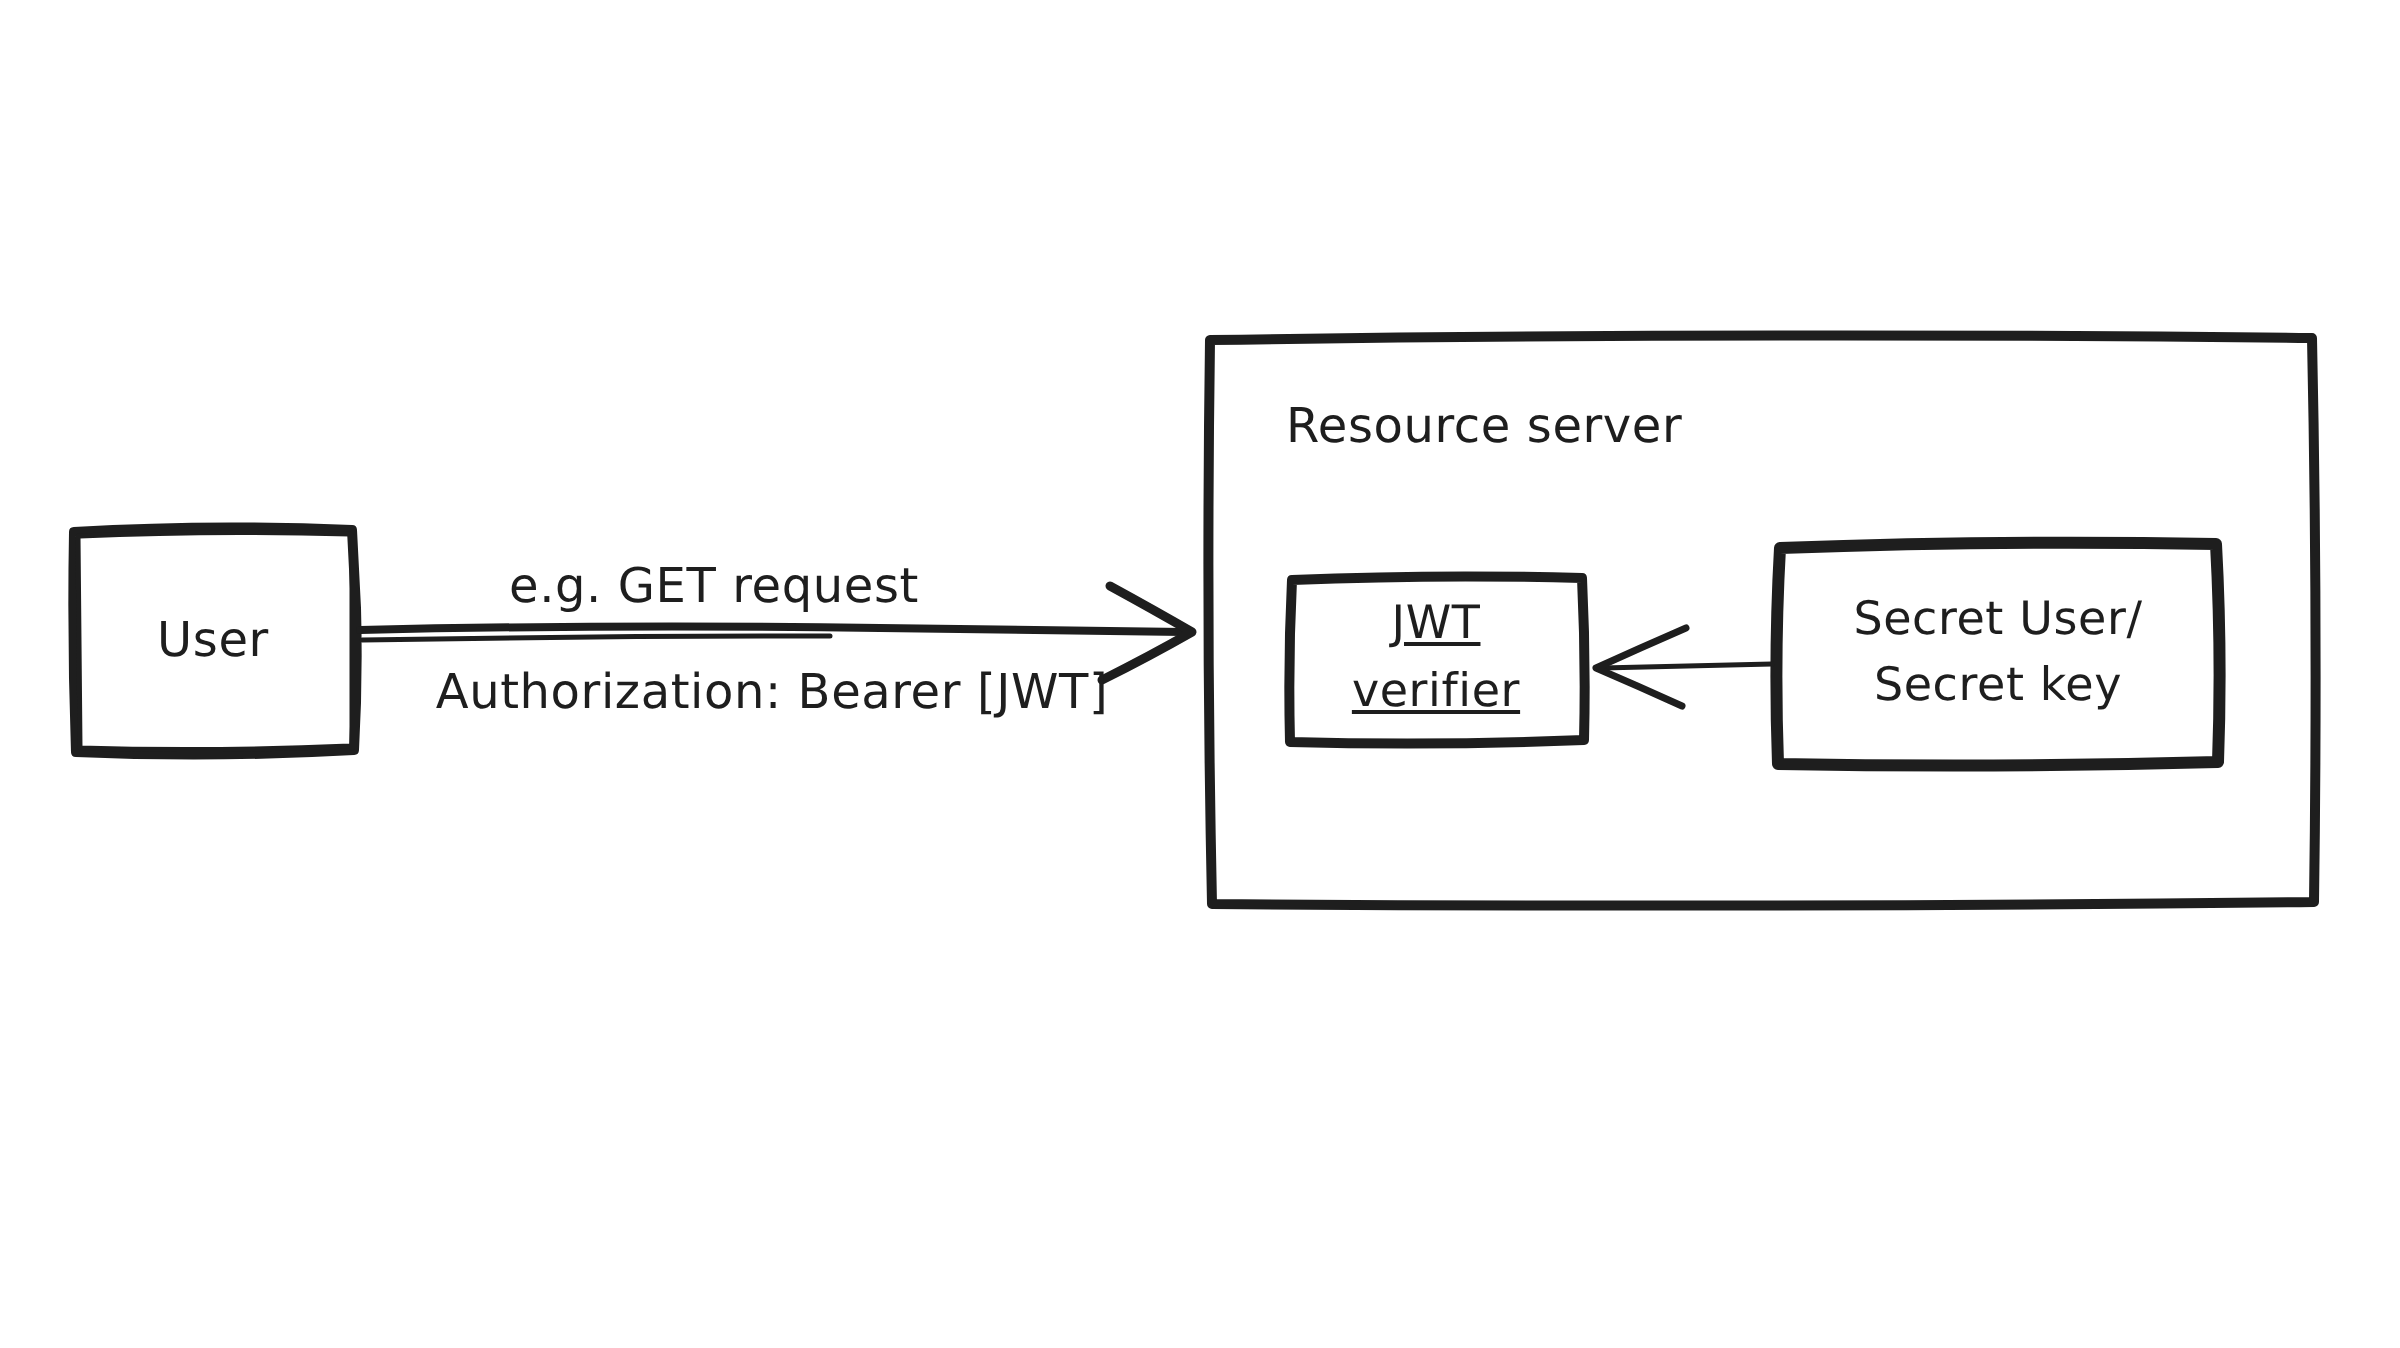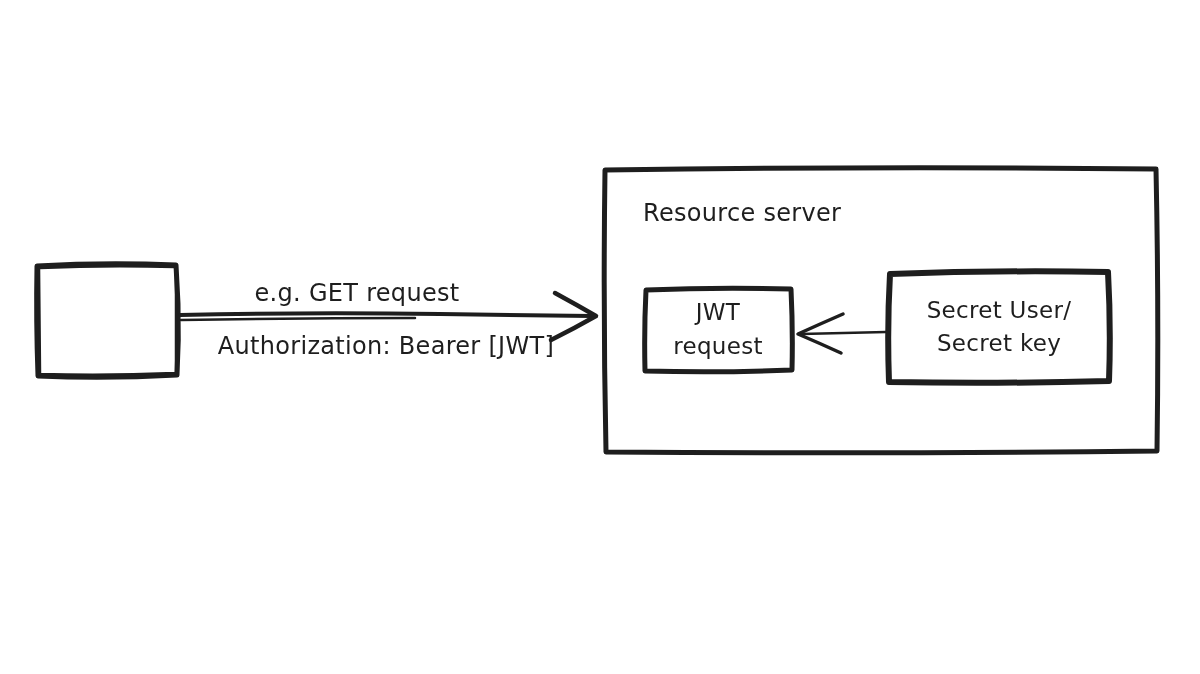--- a/index.html
+++ b/index.html
@@ -39,21 +39,21 @@
     align-items: center;
     justify-content: center;
     text-align: center;
     color: #1e1e1e;
     font-size: 23px;
     letter-spacing: 0.3px;
     line-height: 1.45;
     user-select: none;
   }
   .user-text   { left: 35px;  top: 263px; width: 143px; height: 114px; font-size: 24px; }
-  .jwt-text    { left: 643px; top: 287px; width: 150px; height: 85px;  }
+  .jwt-text    { left: 643px; top: 287px; width: 150px; height: 85px; text-decoration: underline;  }
   .secret-text { left: 888px; top: 271px; width: 222px; height: 112px; }
   .resource-title { left: 643px; top: 199px; }
   .arrow-label-top    { left: 357px; top: 279px; text-align: right; }
   .arrow-label-bottom { left: 386px; top: 332px; }
 </style>
 </head>
 <body>
 
 <div class="canvas">
 
@@ -81,29 +81,32 @@
     <g>
       <path d="M890 274 Q999 270 1108 272 Q1111 327 1109 381 Q998 384 889 382 Q887 327 890 274 Z" stroke-width="6"></path>
     </g>
 
     <g>
       <path d="M886 332 Q843 333 801 334" stroke-width="2.5"></path>
       <path d="M843 314 Q820 324 798 334 Q819 343 841 353" stroke-width="3.5"></path>
     </g>
   </svg>
 
+  <div class="box-text user-text">
+    <span>User</span>
+  </div>
 
   <div class="lbl centered arrow-label-top">e.g. GET request</div>
   <div class="lbl resource-title">Resource server</div>
 
   <div class="lbl centered arrow-label-bottom">Authorization: Bearer [JWT]</div>
 
   <div class="box-text jwt-text">
     <span>JWT</span>
-    <span>request</span>
+    <span>verifier</span>
   </div>
 
   <div class="box-text secret-text">
     <span>Secret User/</span>
     <span>Secret key</span>
   </div>
 
 </div>
 
 </body></html>

